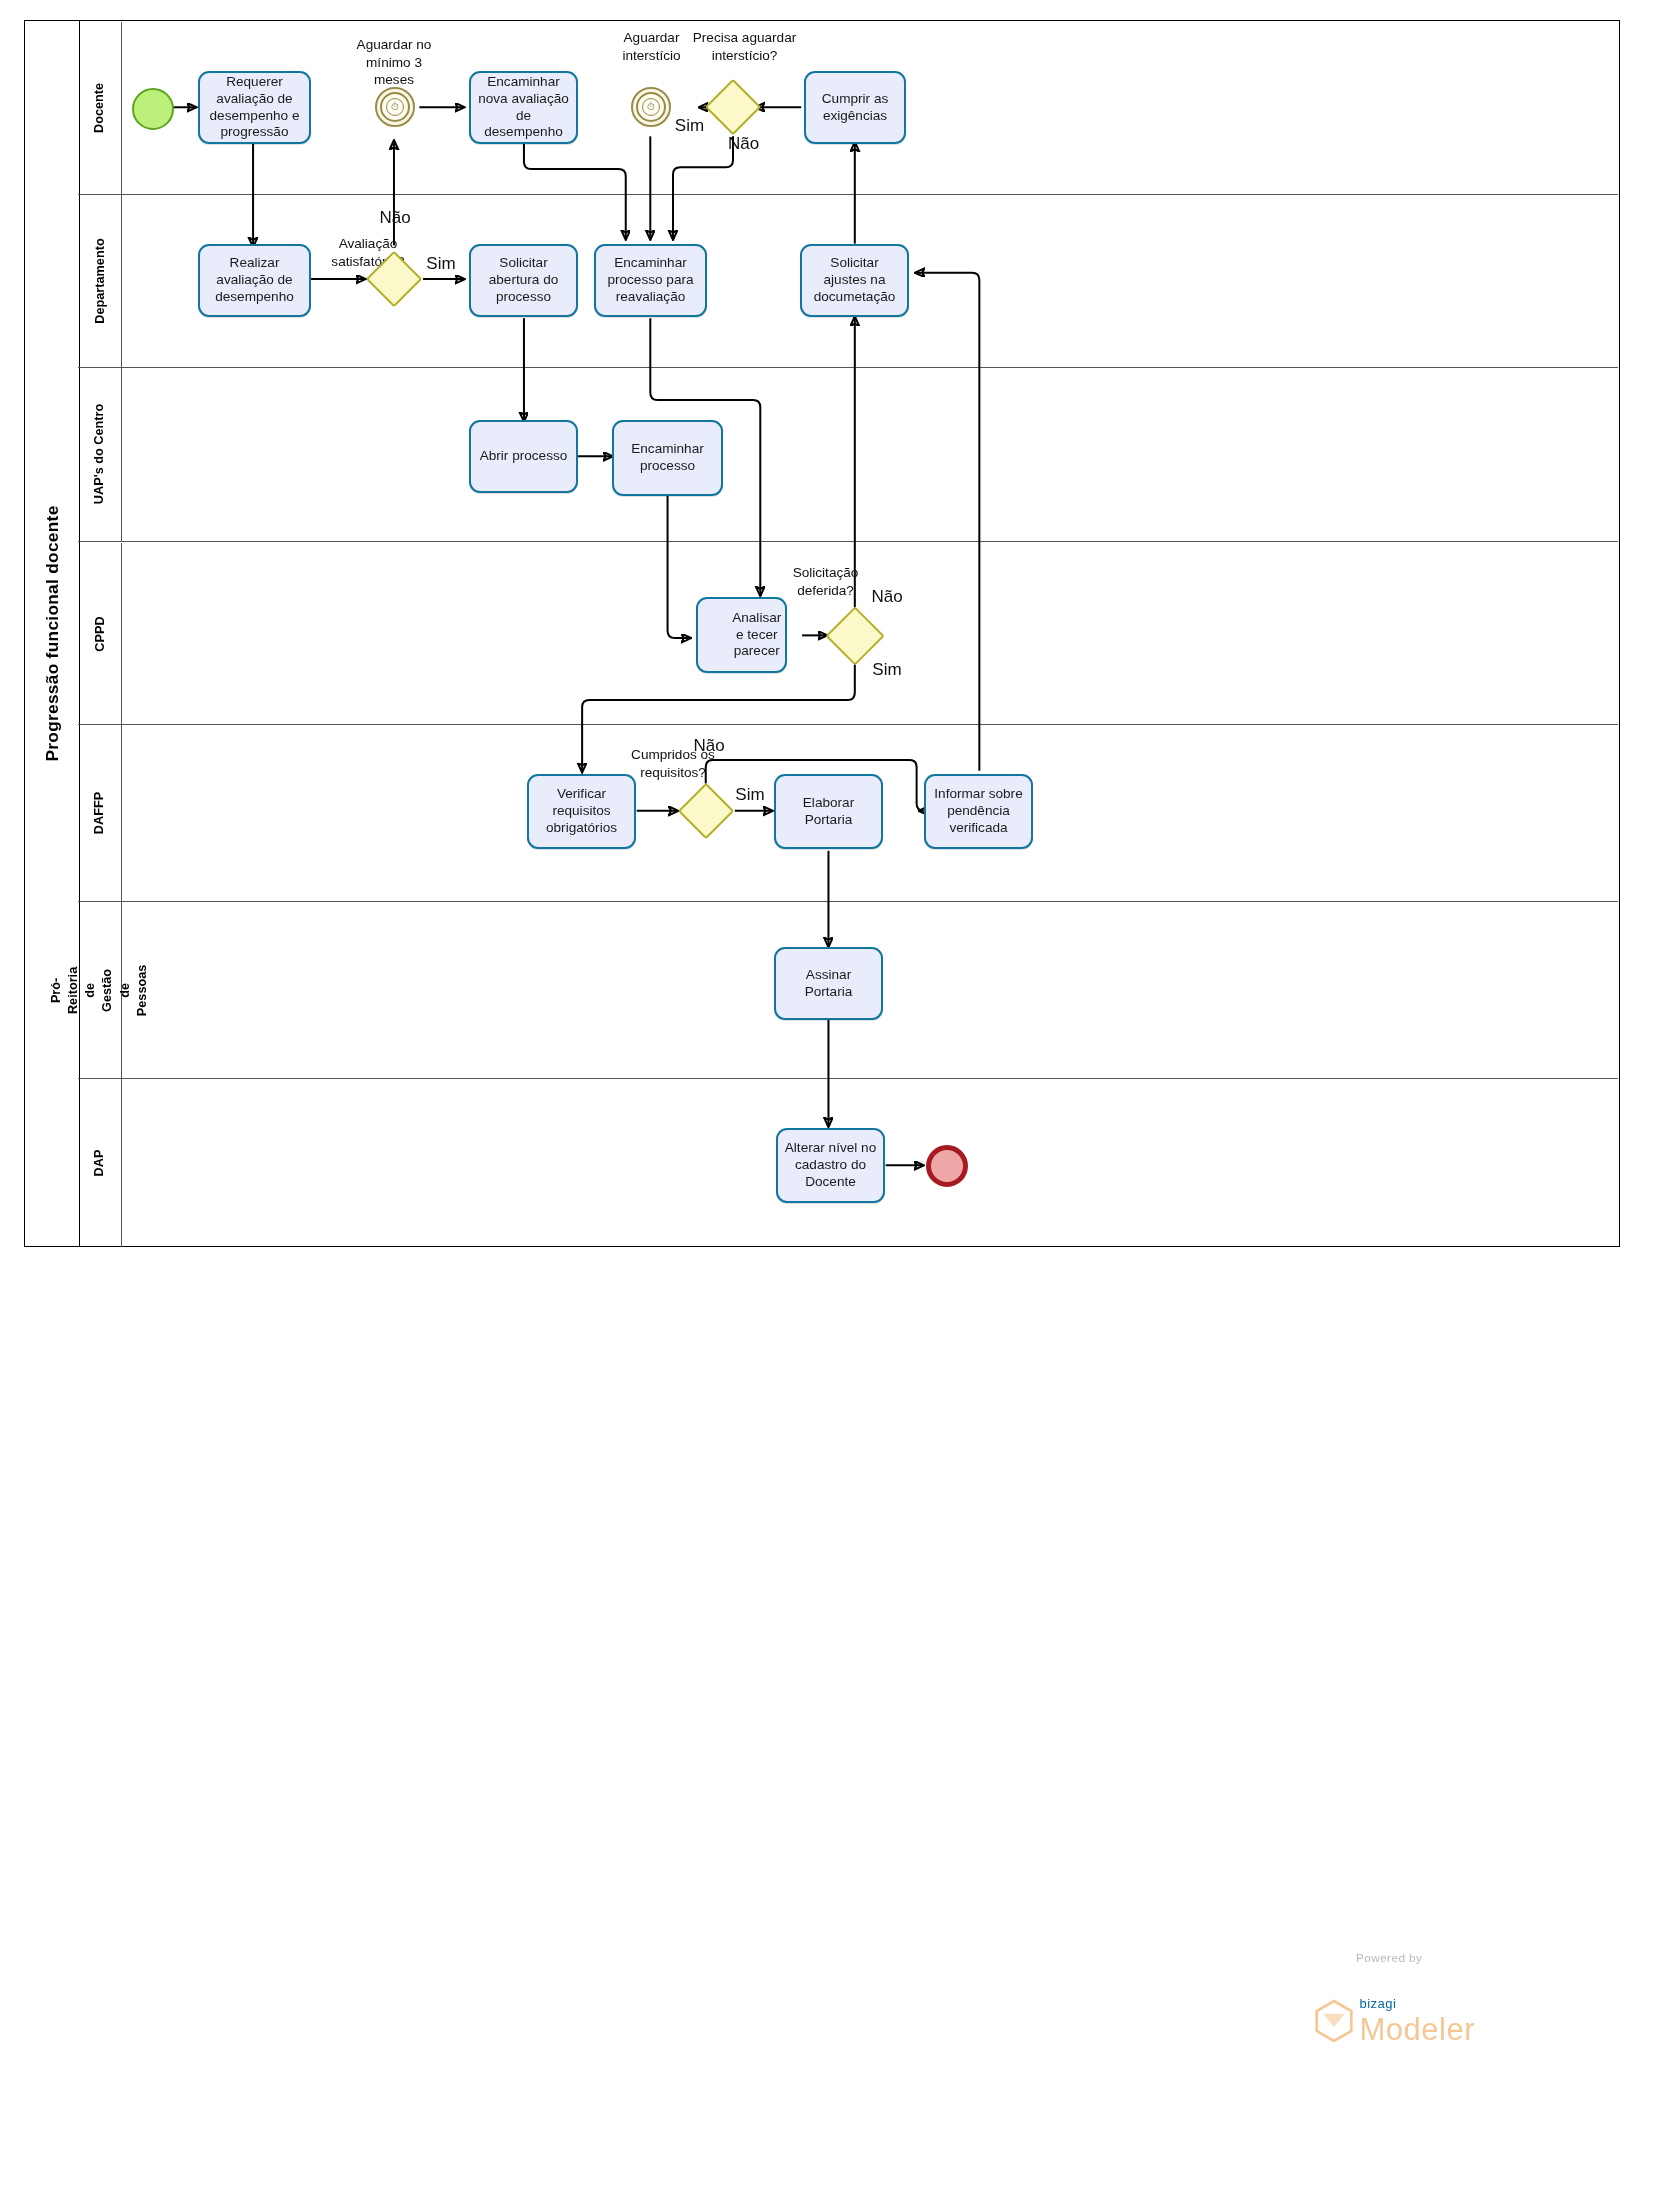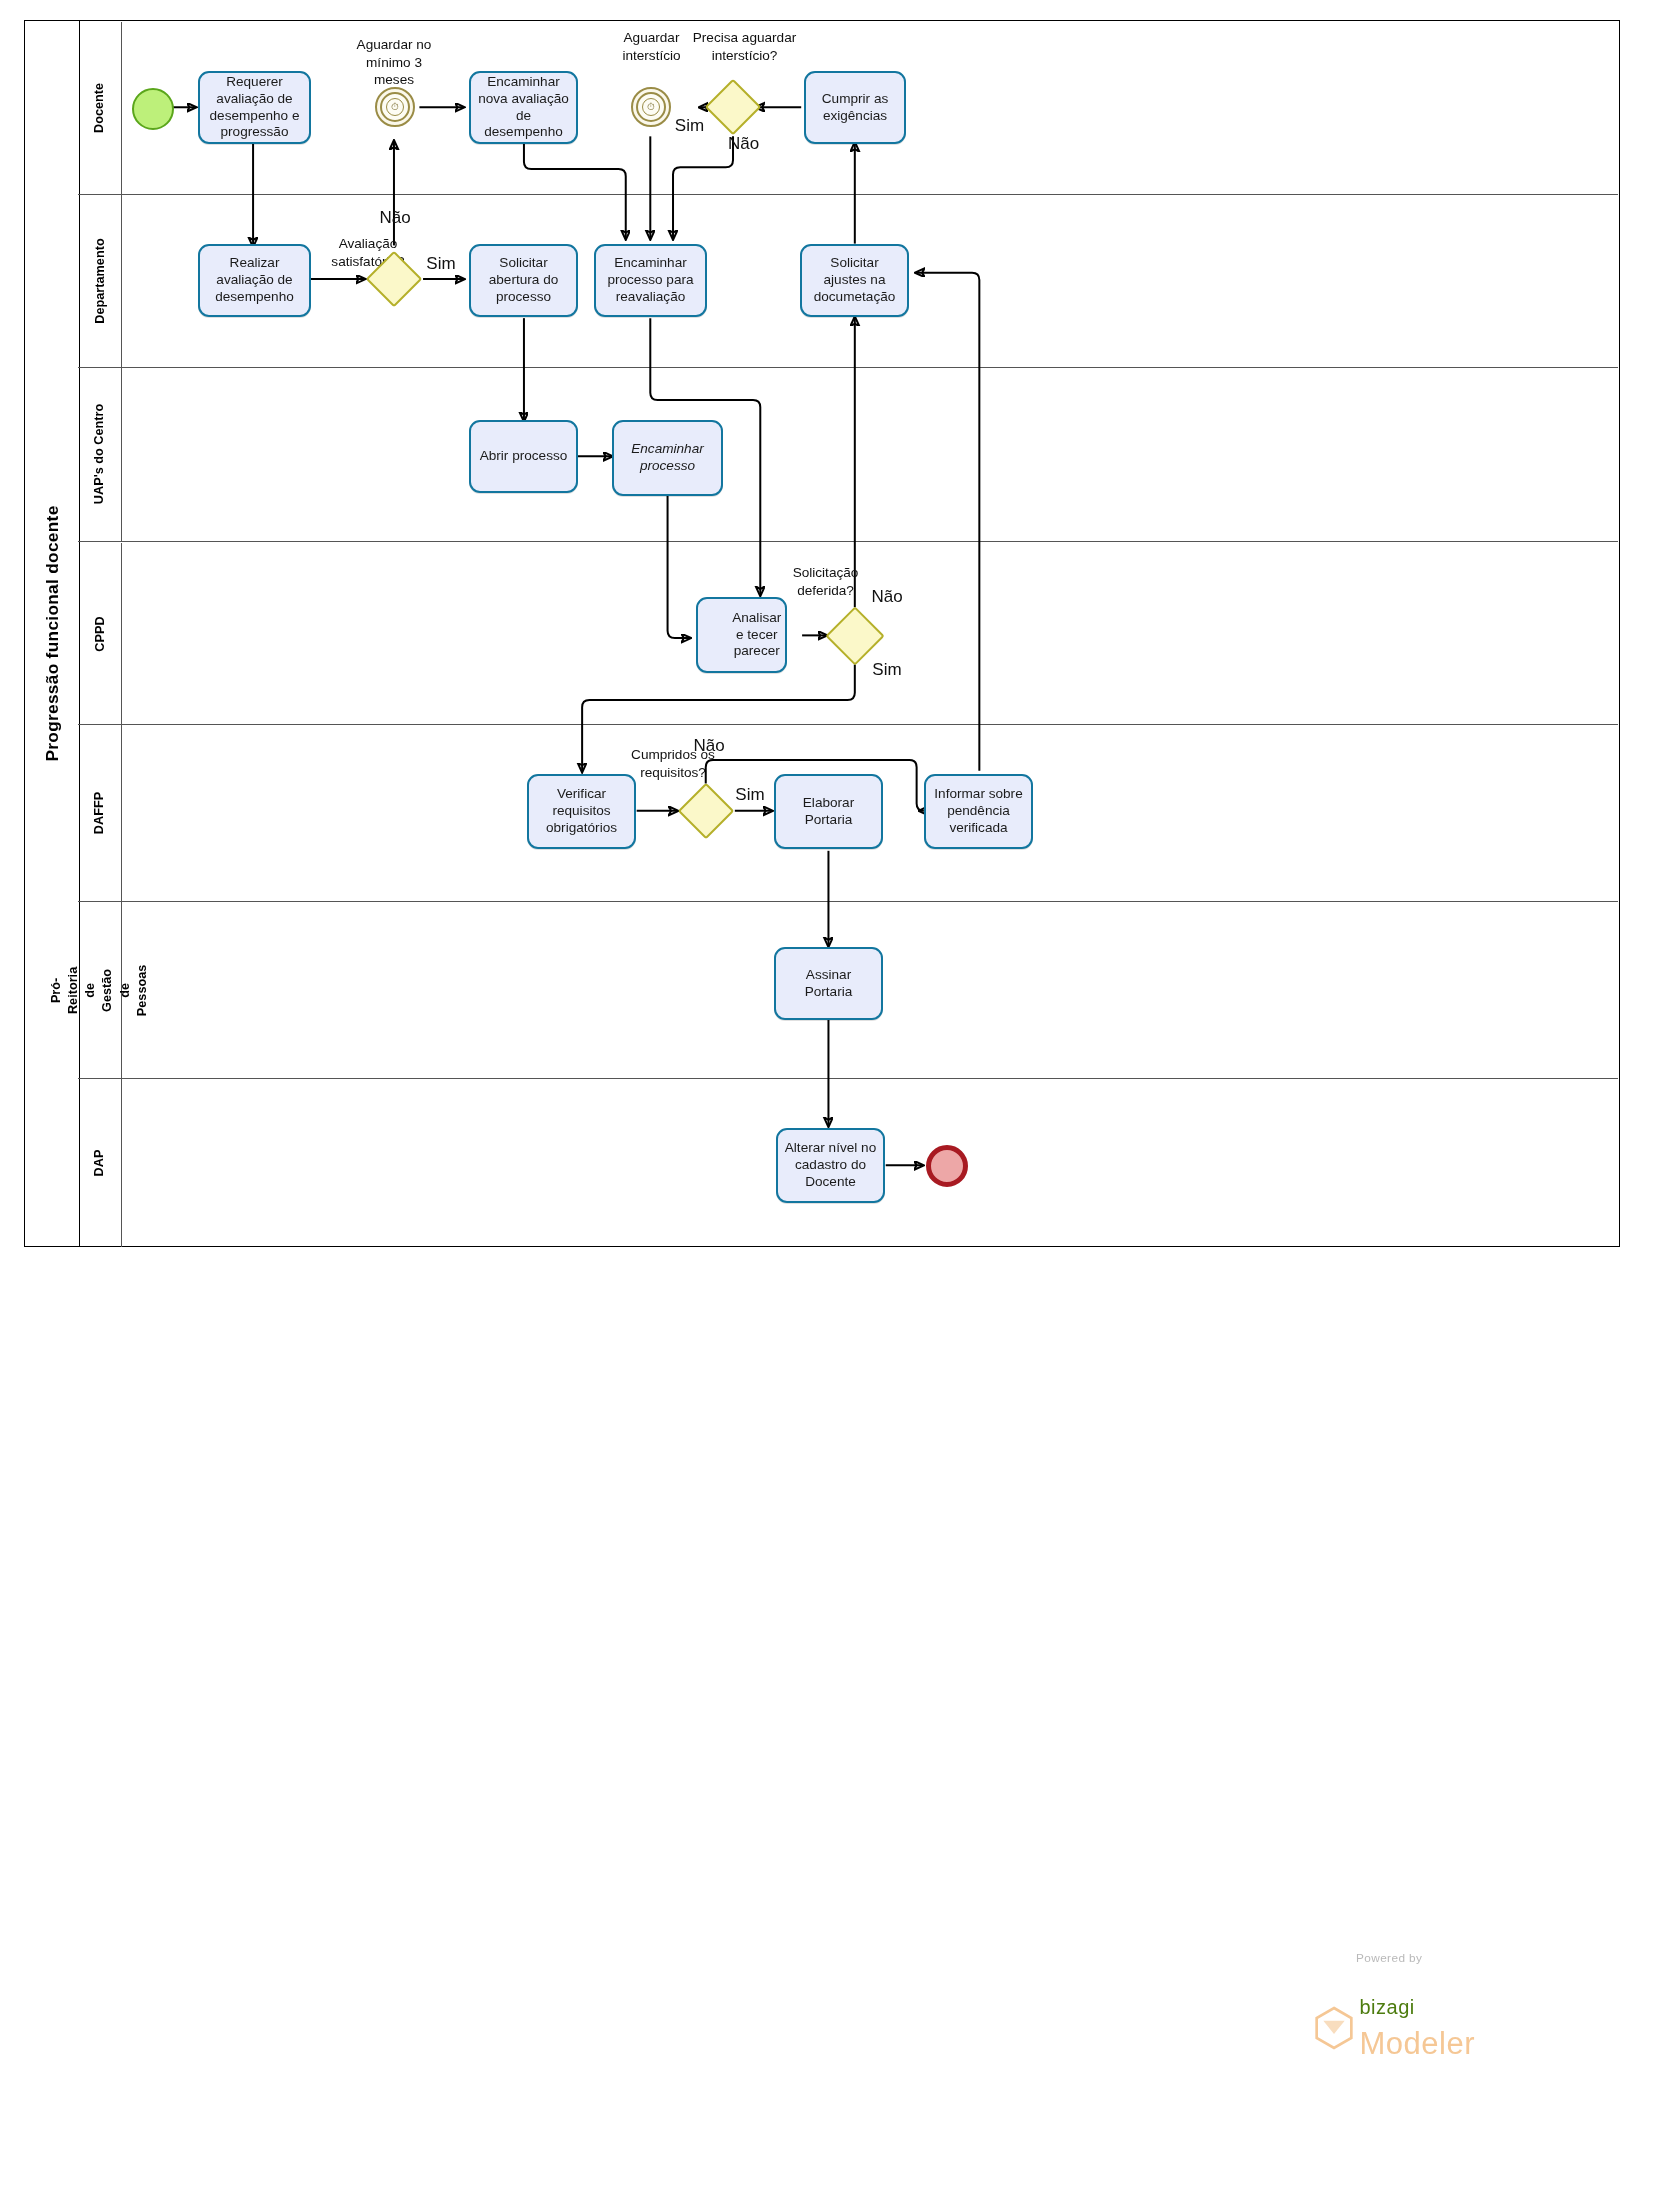--- a/index.html
+++ b/index.html
@@ -46,21 +46,21 @@
   
   svg.flows{position:absolute;left:0;top:0;width:1666px;height:2207px;pointer-events:none;}
   svg.flows path,svg.flows line{fill:none;stroke:#000;stroke-width:2.2;}
 
   
   .brand{position:absolute;display:flex;flex-direction:column;align-items:flex-start;gap:30px;}
   .brand .pw{font-size:11.8px;color:#b9b9b9;letter-spacing:0.4px;margin-left:42px;}
   .brand .row{display:flex;align-items:center;margin-top:1.8px;}
   .brand .logo{width:40px;height:44px;margin-right:5.5px;}
   .brand .wordmark{display:flex;flex-direction:column;line-height:1;}
-  .brand .biz{font-size:20px;color:#4d7c0f;letter-spacing:0.5px;margin-bottom:11px;}
+  .brand .biz{font-size:13px;color:#0369a1;letter-spacing:0.5px;margin-bottom:4px;}
   .brand .mod{font-size:31px;color:#f5c795;letter-spacing:0.5px;}
 </style>
 </head>
 <body>
 
 <div id="canvas">
 
   <div class="pool" style="left:23.6px;top:20px;width:1596px;height:1227px;">
     <div class="pool-header">
       <span class="pool-title">Progressão funcional docente</span>
@@ -217,21 +217,21 @@
   <div class="lbl small" style="left:420px;top:253px;width:42px;">Sim</div>
 
   <div class="task" style="left:469px;top:244px;width:109px;height:73px;">Solicitar abertura do processo</div>
 
   <div class="task" style="left:594px;top:244px;width:113px;height:73px;">Encaminhar processo para reavaliação</div>
 
   <div class="task" style="left:800px;top:244px;width:109px;height:73px;">Solicitar ajustes na documetação</div>
 
   <div class="task" style="left:469px;top:420px;width:109px;height:73px;">Abrir processo</div>
 
-  <div class="task" style="left:612px;top:420px;width:111px;height:76px;font-style:italic;">Encaminhar processo</div>
+  <div class="task" style="left:612px;top:420px;width:111px;height:76px;">Encaminhar processo</div>
 
   <div class="task" style="left:696px;top:597px;width:91px;height:76px;padding-left:36px;">Analisar e tecer parecer</div>
 
   <div class="lbl" style="left:769px;top:564px;width:113px;">Solicitação
 deferida?</div>
 
   <div class="gateway" style="left:834px;top:615px;width:42px;height:42px;">
     <div class="diamond"></div>
   </div>
 

